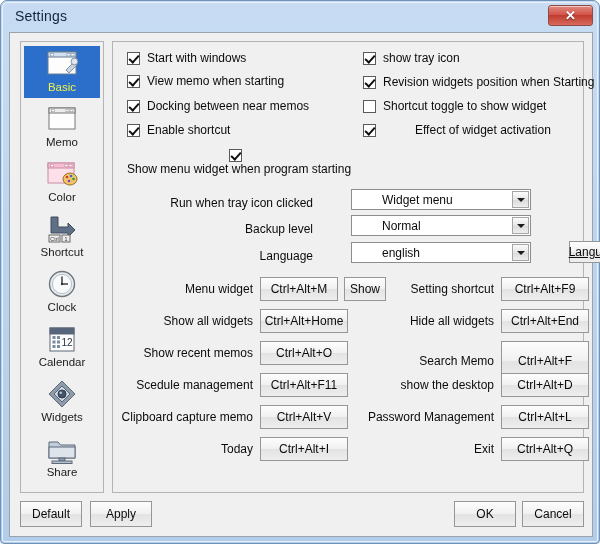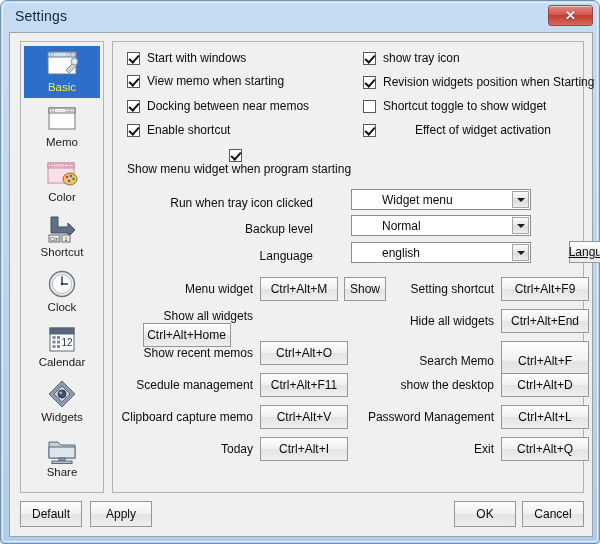--- a/index.html
+++ b/index.html
@@ -371,21 +371,21 @@
             <span class="dd-value">english</span>
             <span class="dd-arrow"></span>
           </div>
           <div class="btn" style="height: 22px; width: 86px; margin-left: 6px; text-decoration: underline;">Language folder</div>
         </div>
         <div class="sc-row" style="top: 235px; left: 0px;">
           <div class="sc-label" style="width: 140px;">Menu widget</div>
           <div class="btn" style="height: 24px; width: 78px;">Ctrl+Alt+M</div>
           <div class="btn" style="height: 24px; width: 42px; margin-left: 6px;">Show</div>
         </div>
-        <div class="sc-row" style="top: 267px; left: 0px; flex-direction: column;">
+        <div class="sc-row" style="top: 267px; left: 0px;">
           <div class="sc-label" style="width: 140px;">Show all widgets</div>
           <div class="btn" style="height: 24px; width: 88px;">Ctrl+Alt+Home</div>
         </div>
         <div class="sc-row" style="top: 299px; left: 0px;">
           <div class="sc-label" style="width: 140px;">Show recent memos</div>
           <div class="btn" style="height: 24px; width: 88px;">Ctrl+Alt+O</div>
         </div>
         <div class="sc-row" style="top: 331px; left: 0px;">
           <div class="sc-label" style="width: 140px;">Scedule management</div>
           <div class="btn" style="height: 24px; width: 88px;">Ctrl+Alt+F11</div>

